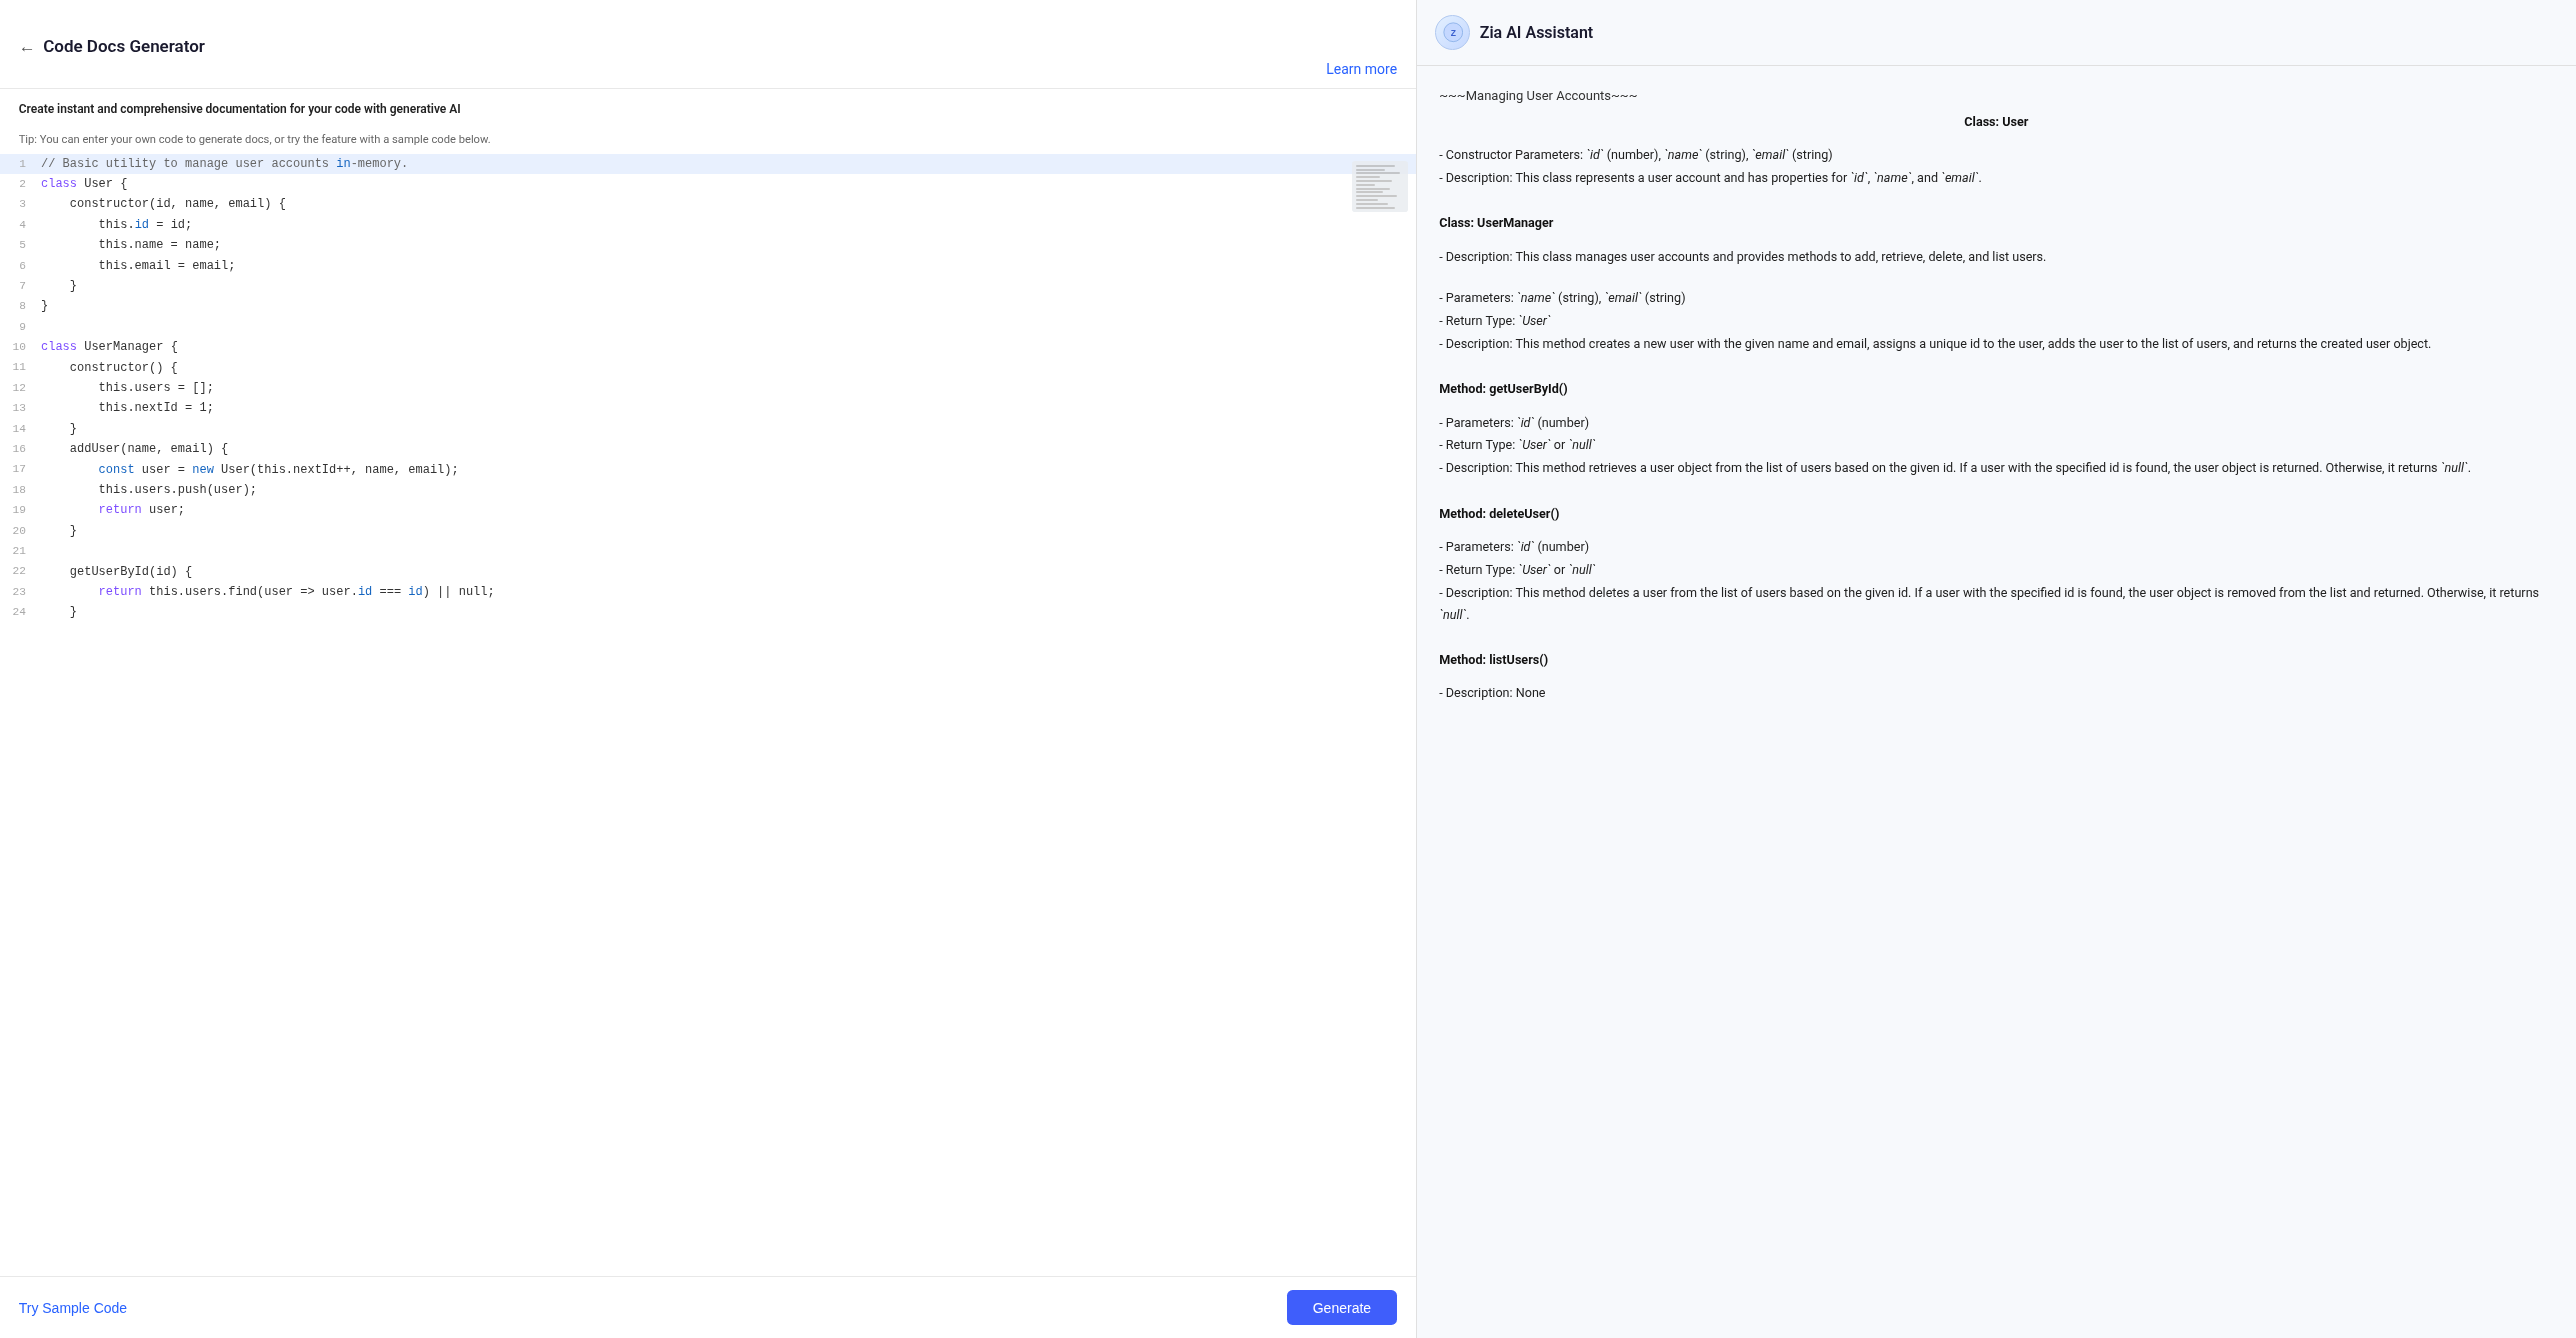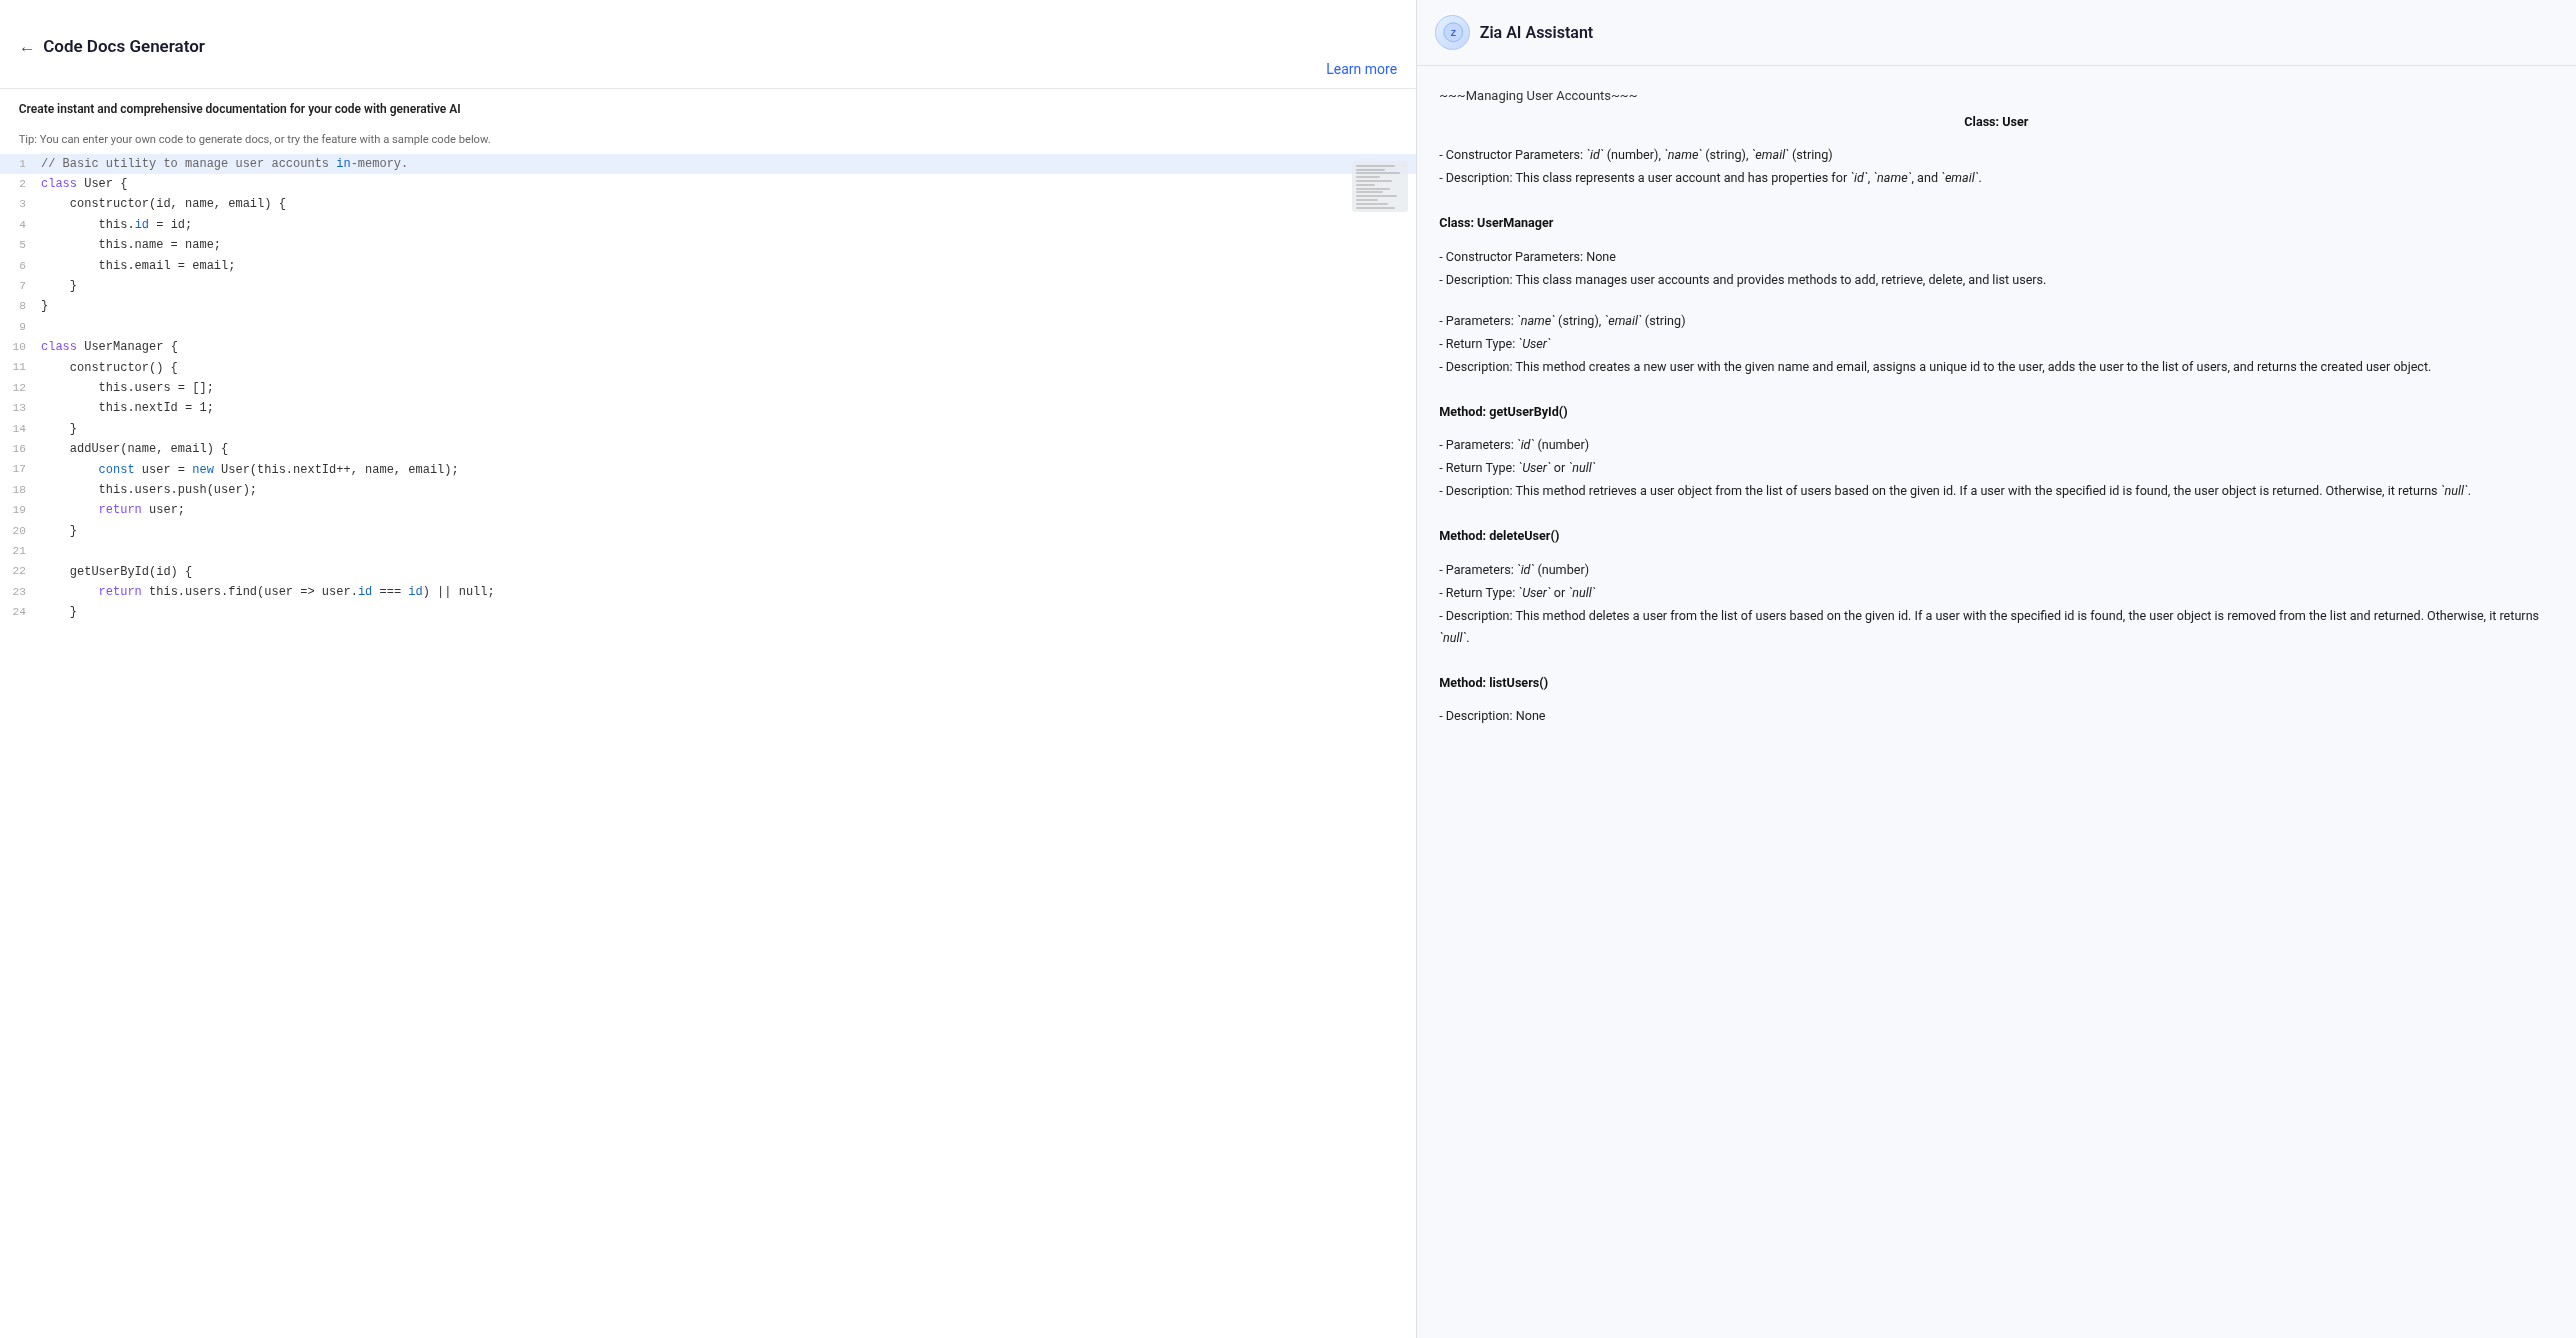--- a/index.html
+++ b/index.html
@@ -405,20 +405,24 @@
           <div class="thumb-line" style="width:70%"></div>
           <div class="thumb-line" style="width:55%"></div>
           <div class="thumb-line" style="width:85%"></div>
           <div class="thumb-line" style="width:45%"></div>
           <div class="thumb-line" style="width:65%"></div>
           <div class="thumb-line" style="width:80%"></div>
         </div>
       </div>
     </div>
 
+    <div class="bottom-bar">
+      <button class="try-sample-btn">Try Sample Code</button>
+      <button class="generate-btn">Generate</button>
+    </div>
   </div>
 
   <div class="right-panel">
 
     <div class="ai-header">
       <div class="zia-avatar">
         <svg viewBox="0 0 24 24" fill="none" xmlns="http://www.w3.org/2000/svg" style="font-size:16px">
           <circle cx="12" cy="12" r="11" fill="#c5d8ff" stroke="#8ab0e8" stroke-width="1"></circle>
           <text x="12" y="16" text-anchor="middle" font-size="10" fill="#3a5fcf" font-weight="bold" font-family="sans-serif">Z</text>
         </svg>
@@ -429,21 +433,20 @@
     <div class="ai-content">
       <div class="managing-title">~~~Managing User Accounts~~~</div>
       <div class="ai-section-title first">Class: User</div>
       <div class="ai-spacer"></div>
       <div class="ai-item">- Constructor Parameters: <em>`id`</em> (number), <em>`name`</em> (string), <em>`email`</em> (string)</div>
       <div class="ai-item">- Description: This class represents a user account and has properties for <em>`id`</em>, <em>`name`</em>, and <em>`email`</em>.</div>
 
       <div class="ai-spacer"></div>
       <div class="ai-section-title">Class: UserManager</div>
       <div class="ai-spacer"></div>
-      <div class="ai-item">- Constructor Parameters: None</div>
       <div class="ai-item">- Description: This class manages user accounts and provides methods to add, retrieve, delete, and list users.</div>
 
       <div class="ai-spacer"></div>
       <div class="ai-spacer"></div>
       <div class="ai-item">- Parameters: <em>`name`</em> (string), <em>`email`</em> (string)</div>
       <div class="ai-item">- Return Type: <em>`User`</em></div>
       <div class="ai-item">- Description: This method creates a new user with the given name and email, assigns a unique id to the user, adds the user to the list of users, and returns the created user object.</div>
 
       <div class="ai-spacer"></div>
       <div class="ai-section-title">Method: getUserById()</div>

